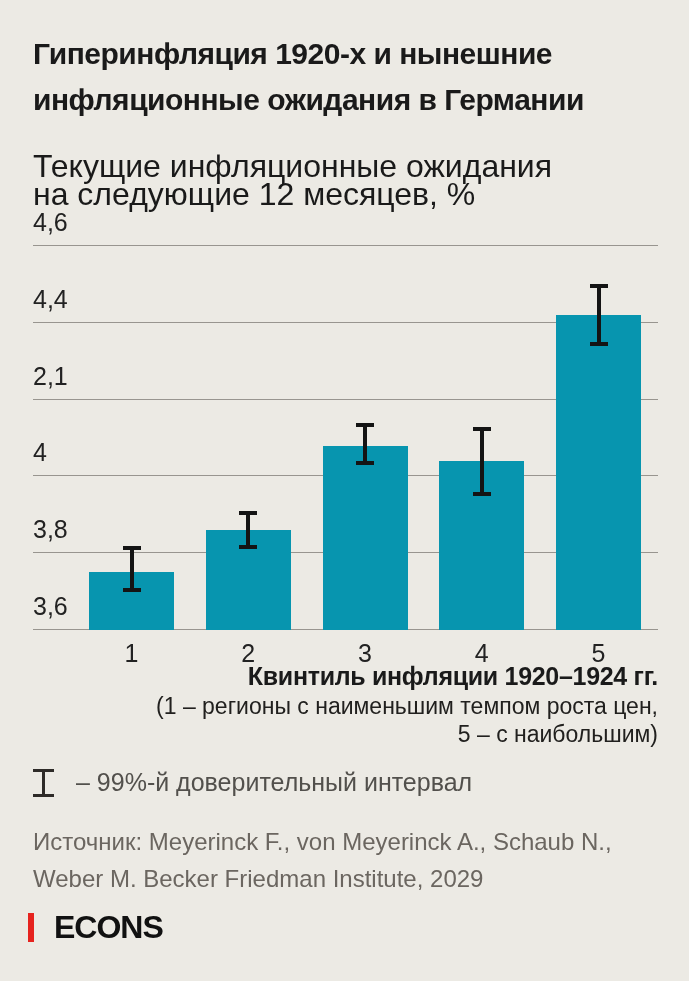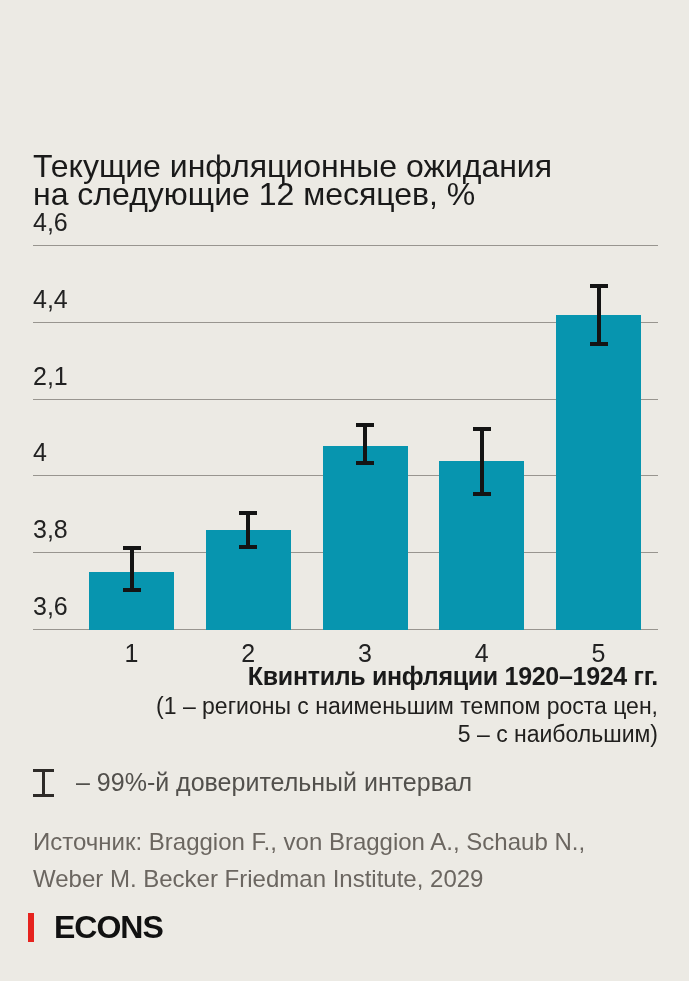--- a/index.html
+++ b/index.html
@@ -92,20 +92,24 @@
   }
   .logo-text{
     font-size:32px; font-weight:700; letter-spacing:-1px; color:#111;
   }
 </style>
 </head>
 <body>
 
 <div class="poster">
 
+  <h1 class="title">
+    <span>Гиперинфляция 1920-х и нынешние</span><br>
+    <span>инфляционные ожидания в Германии</span>
+  </h1>
 
   <div class="subtitle">
     <span>Текущие инфляционные ожидания</span><br>
     <span>на следующие 12 месяцев, %</span>
   </div>
 
   <div class="plot">
     <div class="gridline" style="bottom: 0%;"></div>
       <div class="ytick" style="bottom: calc(0% + 9px);">3,6</div>
       <div class="gridline" style="bottom: 20%;"></div>
@@ -164,21 +168,21 @@
   </div>
 
   <div class="legend">
     <span class="errbar-icon">
         <span class="stem"></span>
       </span>
     <span>– 99%-й доверительный интервал</span>
   </div>
 
   <div class="source">
-    <div>Источник: Braggion F., von Braggion A., Schaub N.,</div>
+    <div>Источник: Meyerinck F., von Meyerinck A., Schaub N.,</div>
     <div>Weber M. Becker Friedman Institute, 2029</div>
   </div>
 
   <div class="logo">
     <span class="logo-bar"></span>
     <span class="logo-text">ECONS</span>
   </div>
 
 </div>
 

